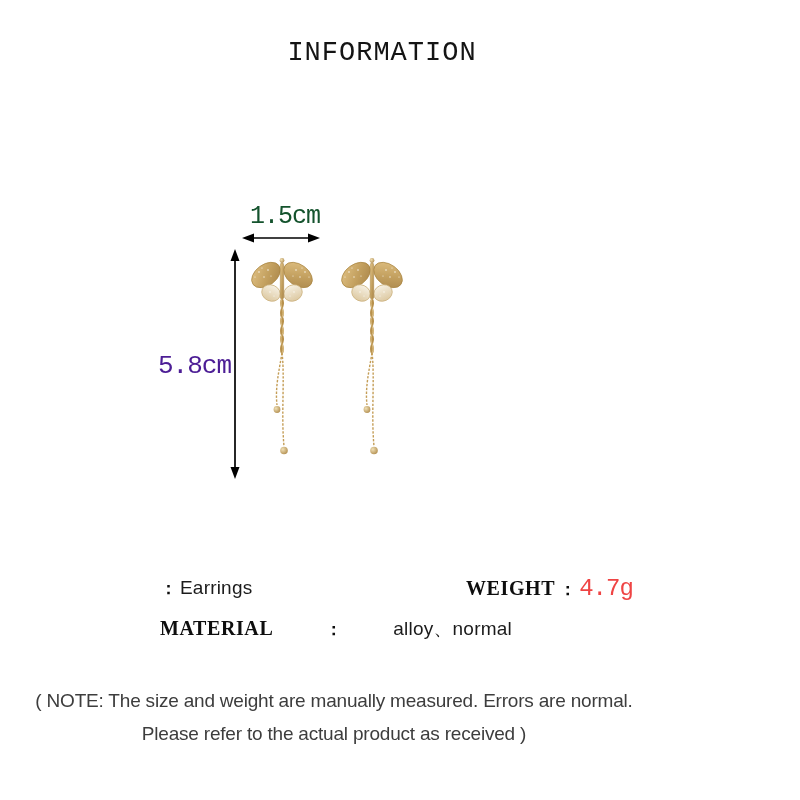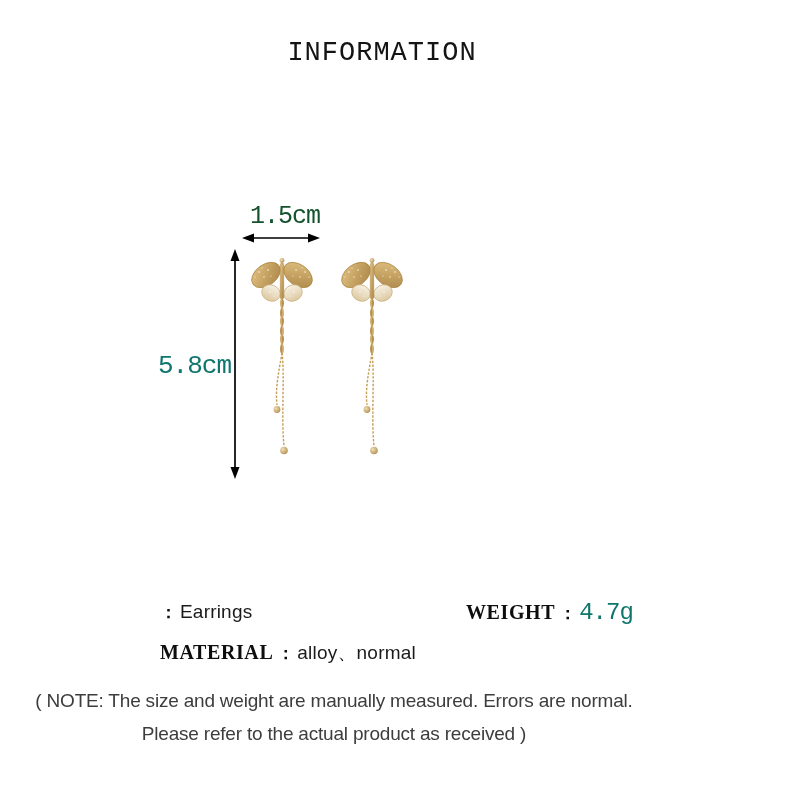--- a/index.html
+++ b/index.html
@@ -14,38 +14,38 @@
     top:38px;left:232px;width:300px;text-align:center;
     font-size:27px;letter-spacing:1px;color:#141414;font-weight:500;
   }
 
   .dim-width-label{
     top:202px;left:243px;width:84px;text-align:center;
     font-size:25px;letter-spacing:-1px;color:#14532d;
   }
   .dim-length-label{
     top:351px;left:158px;
-    font-size:26px;letter-spacing:-1px;color:#0f766e;
+    font-size:26px;letter-spacing:-1px;color:#4c1d95;
   }
 
   .spec{position:absolute;white-space:nowrap;display:flex;align-items:baseline;}
   .spec-label{
     font-family:"Liberation Serif","DejaVu Serif",serif;
     font-weight:700;font-size:20px;color:#0e0e0e;letter-spacing:0.6px;
   }
   .spec-sep{
     font-family:"Liberation Serif","DejaVu Serif",serif;
     font-weight:700;font-size:17px;color:#0e0e0e;margin:0 3px 0 4px;
   }
-  .spec-value{font-size:19px;color:#1b1b1b;letter-spacing:0.2px;margin-top:24px;}
-  .spec-value.mono{font-size:24px;letter-spacing:-1px;color:#0f766e;}
+  .spec-value{font-size:19px;color:#1b1b1b;letter-spacing:0.2px;}
+  .spec-value.mono{font-size:24px;letter-spacing:-1px;color:#ef4444;}
 
   .spec-quantity{top:577px;left:156px;}
   .spec-weight{top:575px;left:466px;}
-  .spec-material{top:616px;left:160px;}
+  .spec-material{top:616px;left:160px;gap:48px;}
 
   .note{
     top:684px;left:0;right:0;text-align:center;
     color:#3d3d3d;font-size:19px;letter-spacing:-0.2px;padding-left:16px;
   }
   .note-line{line-height:33px;}
 
   svg{display:block;}
 </style>
 </head>

